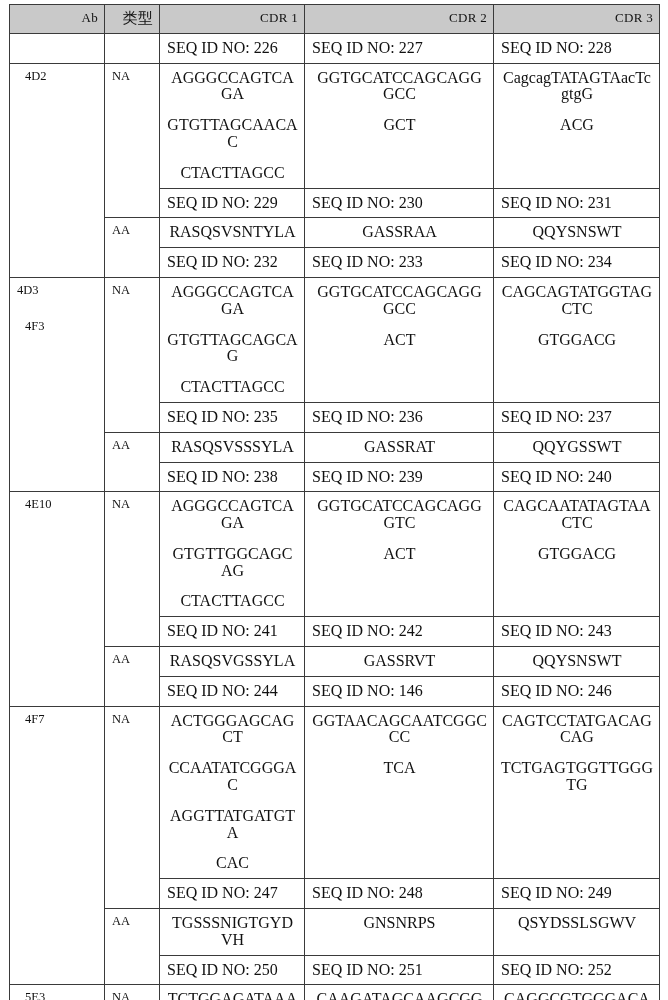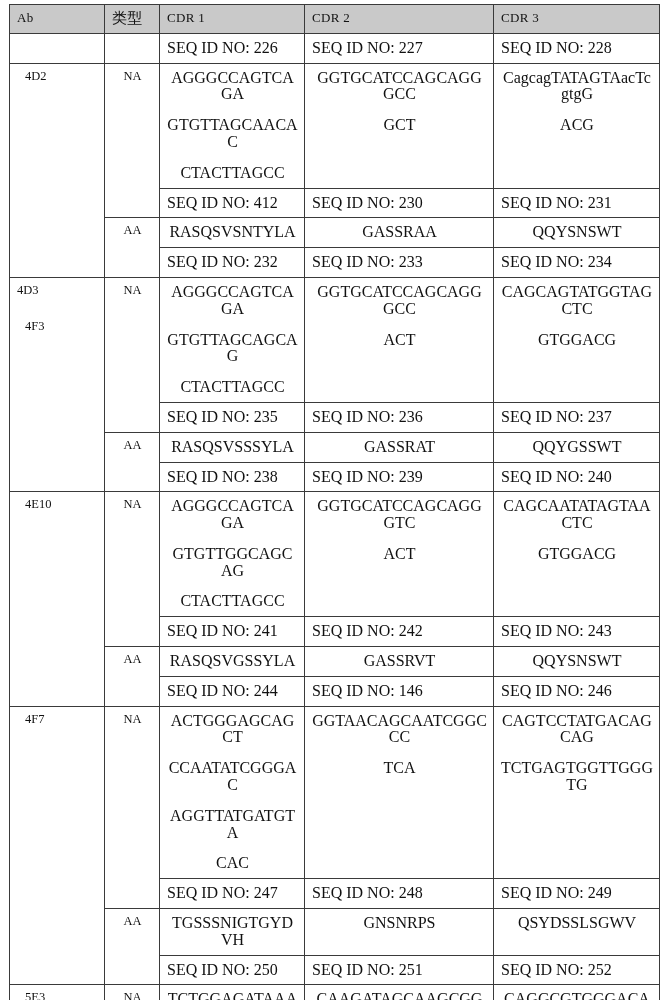--- a/index.html
+++ b/index.html
@@ -42,41 +42,40 @@
     font-weight: normal;
     word-wrap: break-word;
     overflow-wrap: break-word;
   }
   
   table.cdr-table {
     border: 1px solid #2a2a2a;
   }
   thead th {
     background: #c9c9c9;
-    text-align: left;
+    text-align: right;
     vertical-align: middle;
     font-size: 13px;
     padding-top: 8px;
     padding-bottom: 8px;
     letter-spacing: 0.3px;
   }
   th.header-type {
     font-family: "DejaVu Sans", sans-serif;
     font-size: 15px;
   }
   td.cell-ab {
     vertical-align: top;
     font-size: 12.5px;
     padding-top: 9px;
   }
   td.cell-ab .ab-line { display: block; margin-bottom: 23px; }
   td.cell-ab .ab-line:last-child { margin-bottom: 0; margin-left: 8px; }
 
   td.cell-type {
-    text-align: center;
     vertical-align: middle;
     font-size: 12.5px;
   }
   td.cell-seq {
     font-size: 16px;
     white-space: nowrap;
   }
   td.cell-payload {
     font-size: 16px;
     text-align: center;
@@ -136,21 +135,21 @@
         <td class="cell-payload">
           <span class="seg">GGTGCATCCAGCAGGGCC</span>
           <span class="seg">GCT</span>
         </td>
         <td class="cell-payload">
           <span class="seg">CagcagTATAGTAacTcgtgG</span>
           <span class="seg">ACG</span>
         </td>
       </tr>
       <tr class="row-seq">
-        <td class="cell-seq">SEQ ID NO: 412</td>
+        <td class="cell-seq">SEQ ID NO: 229</td>
         <td class="cell-seq">SEQ ID NO: 230</td>
         <td class="cell-seq">SEQ ID NO: 231</td>
       </tr>
       <tr>
         <td class="cell-type" rowspan="2">AA</td>
         <td class="cell-payload">RASQSVSNTYLA</td>
         <td class="cell-payload">GASSRAA</td>
         <td class="cell-payload">QQYSNSWT</td>
       </tr>
       <tr class="row-seq">

